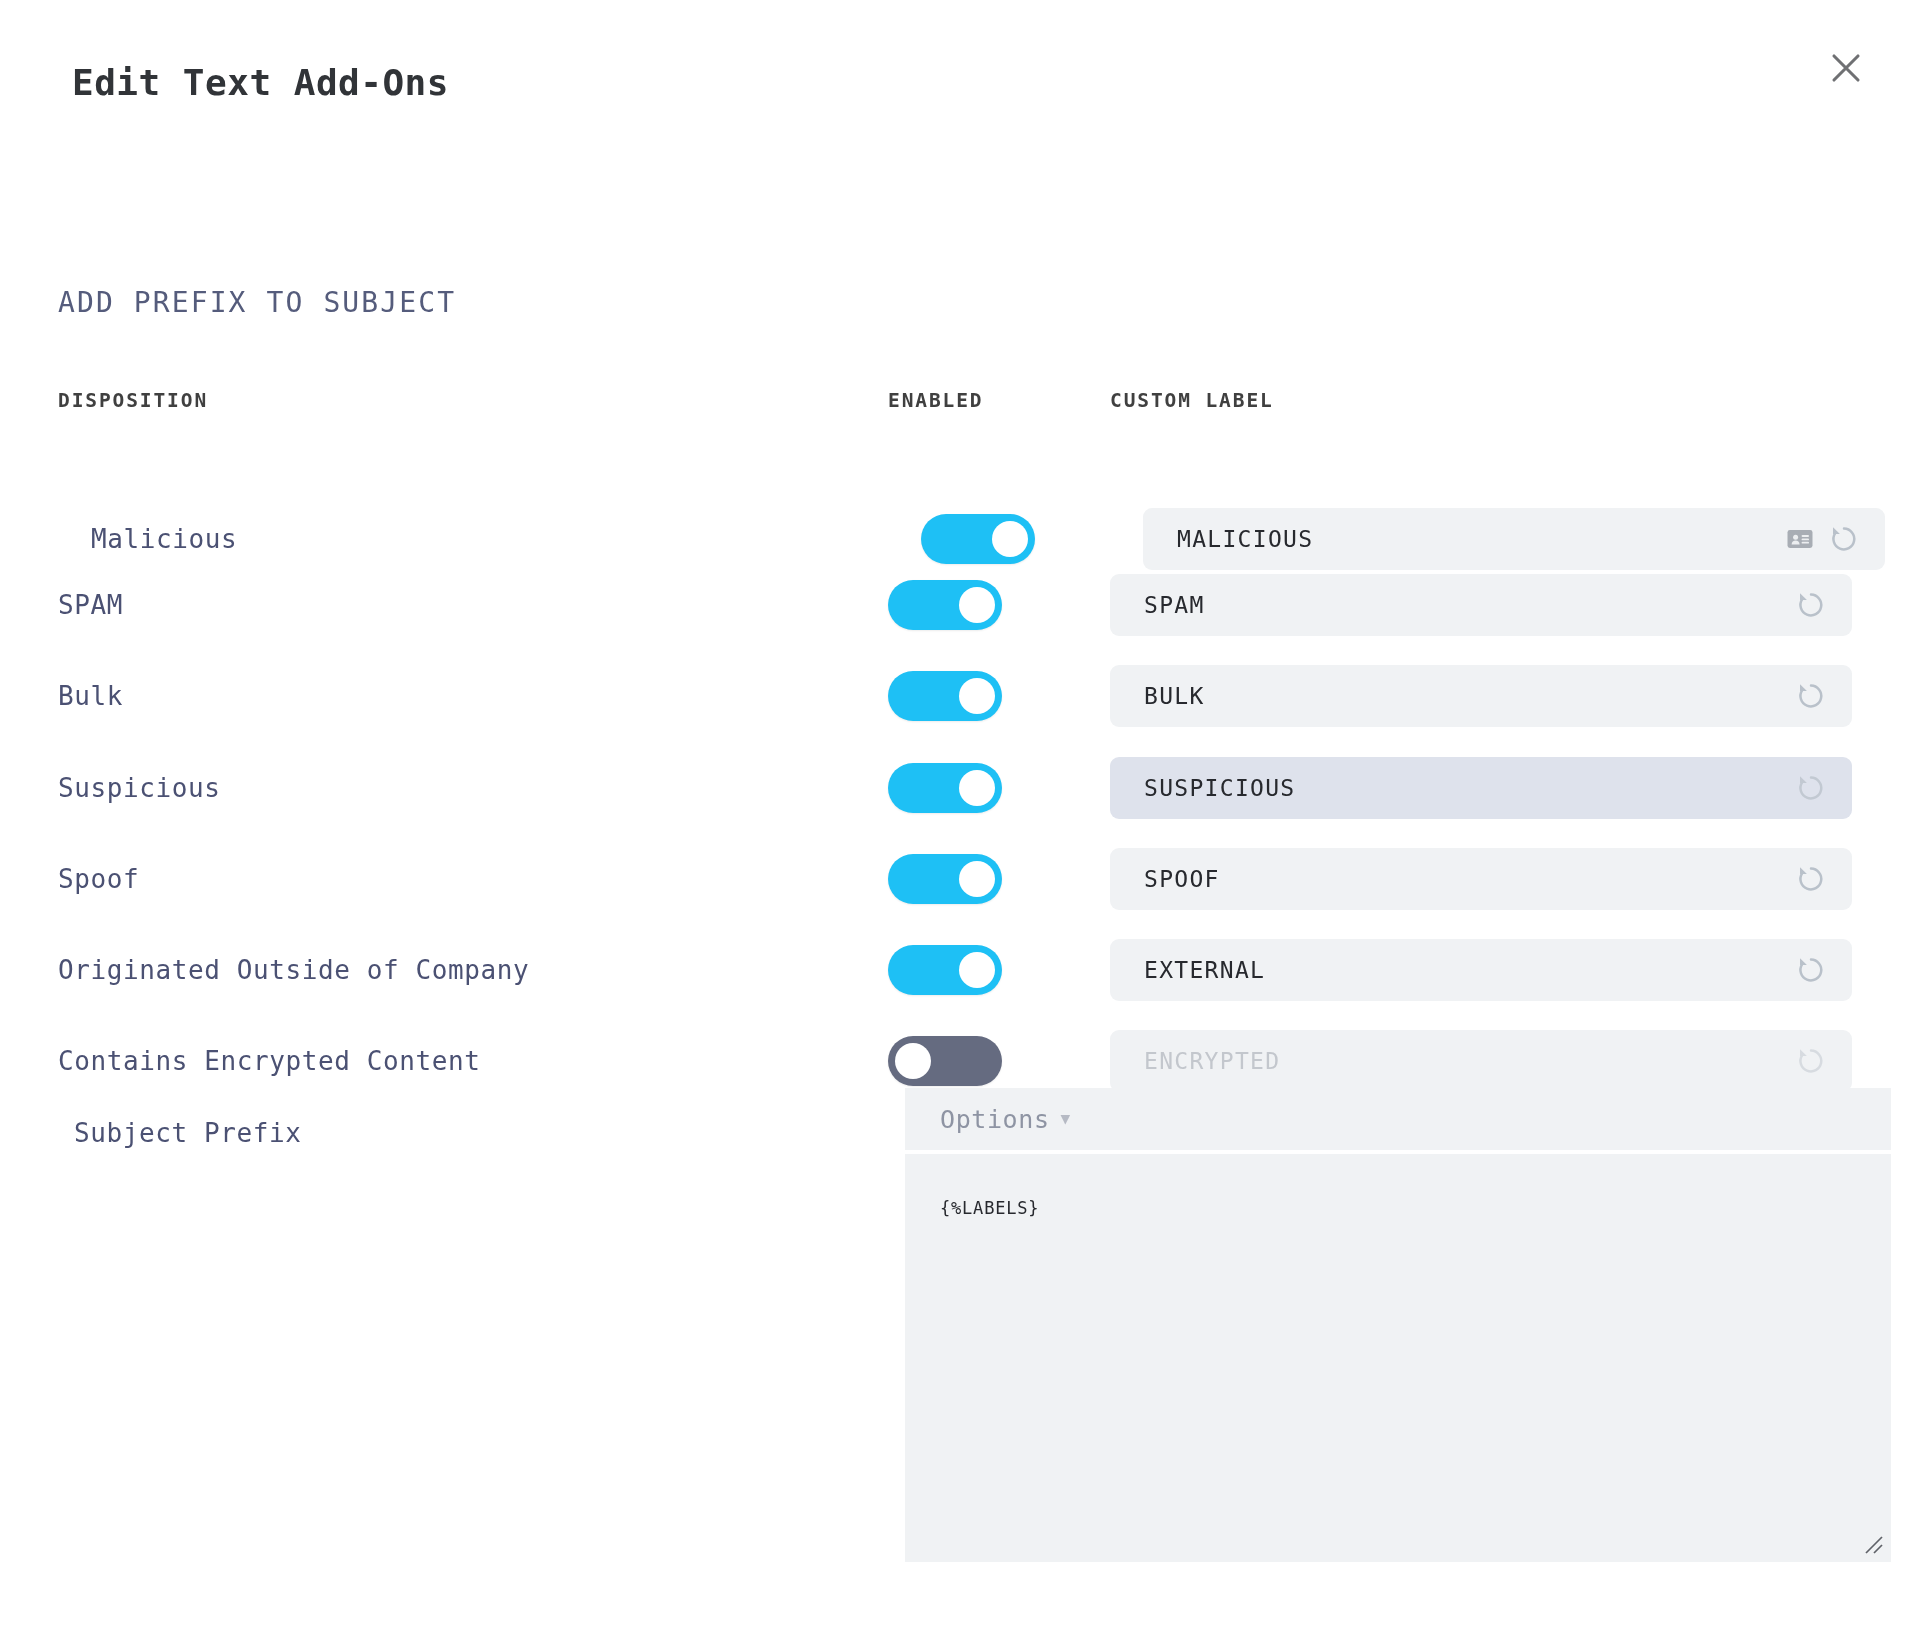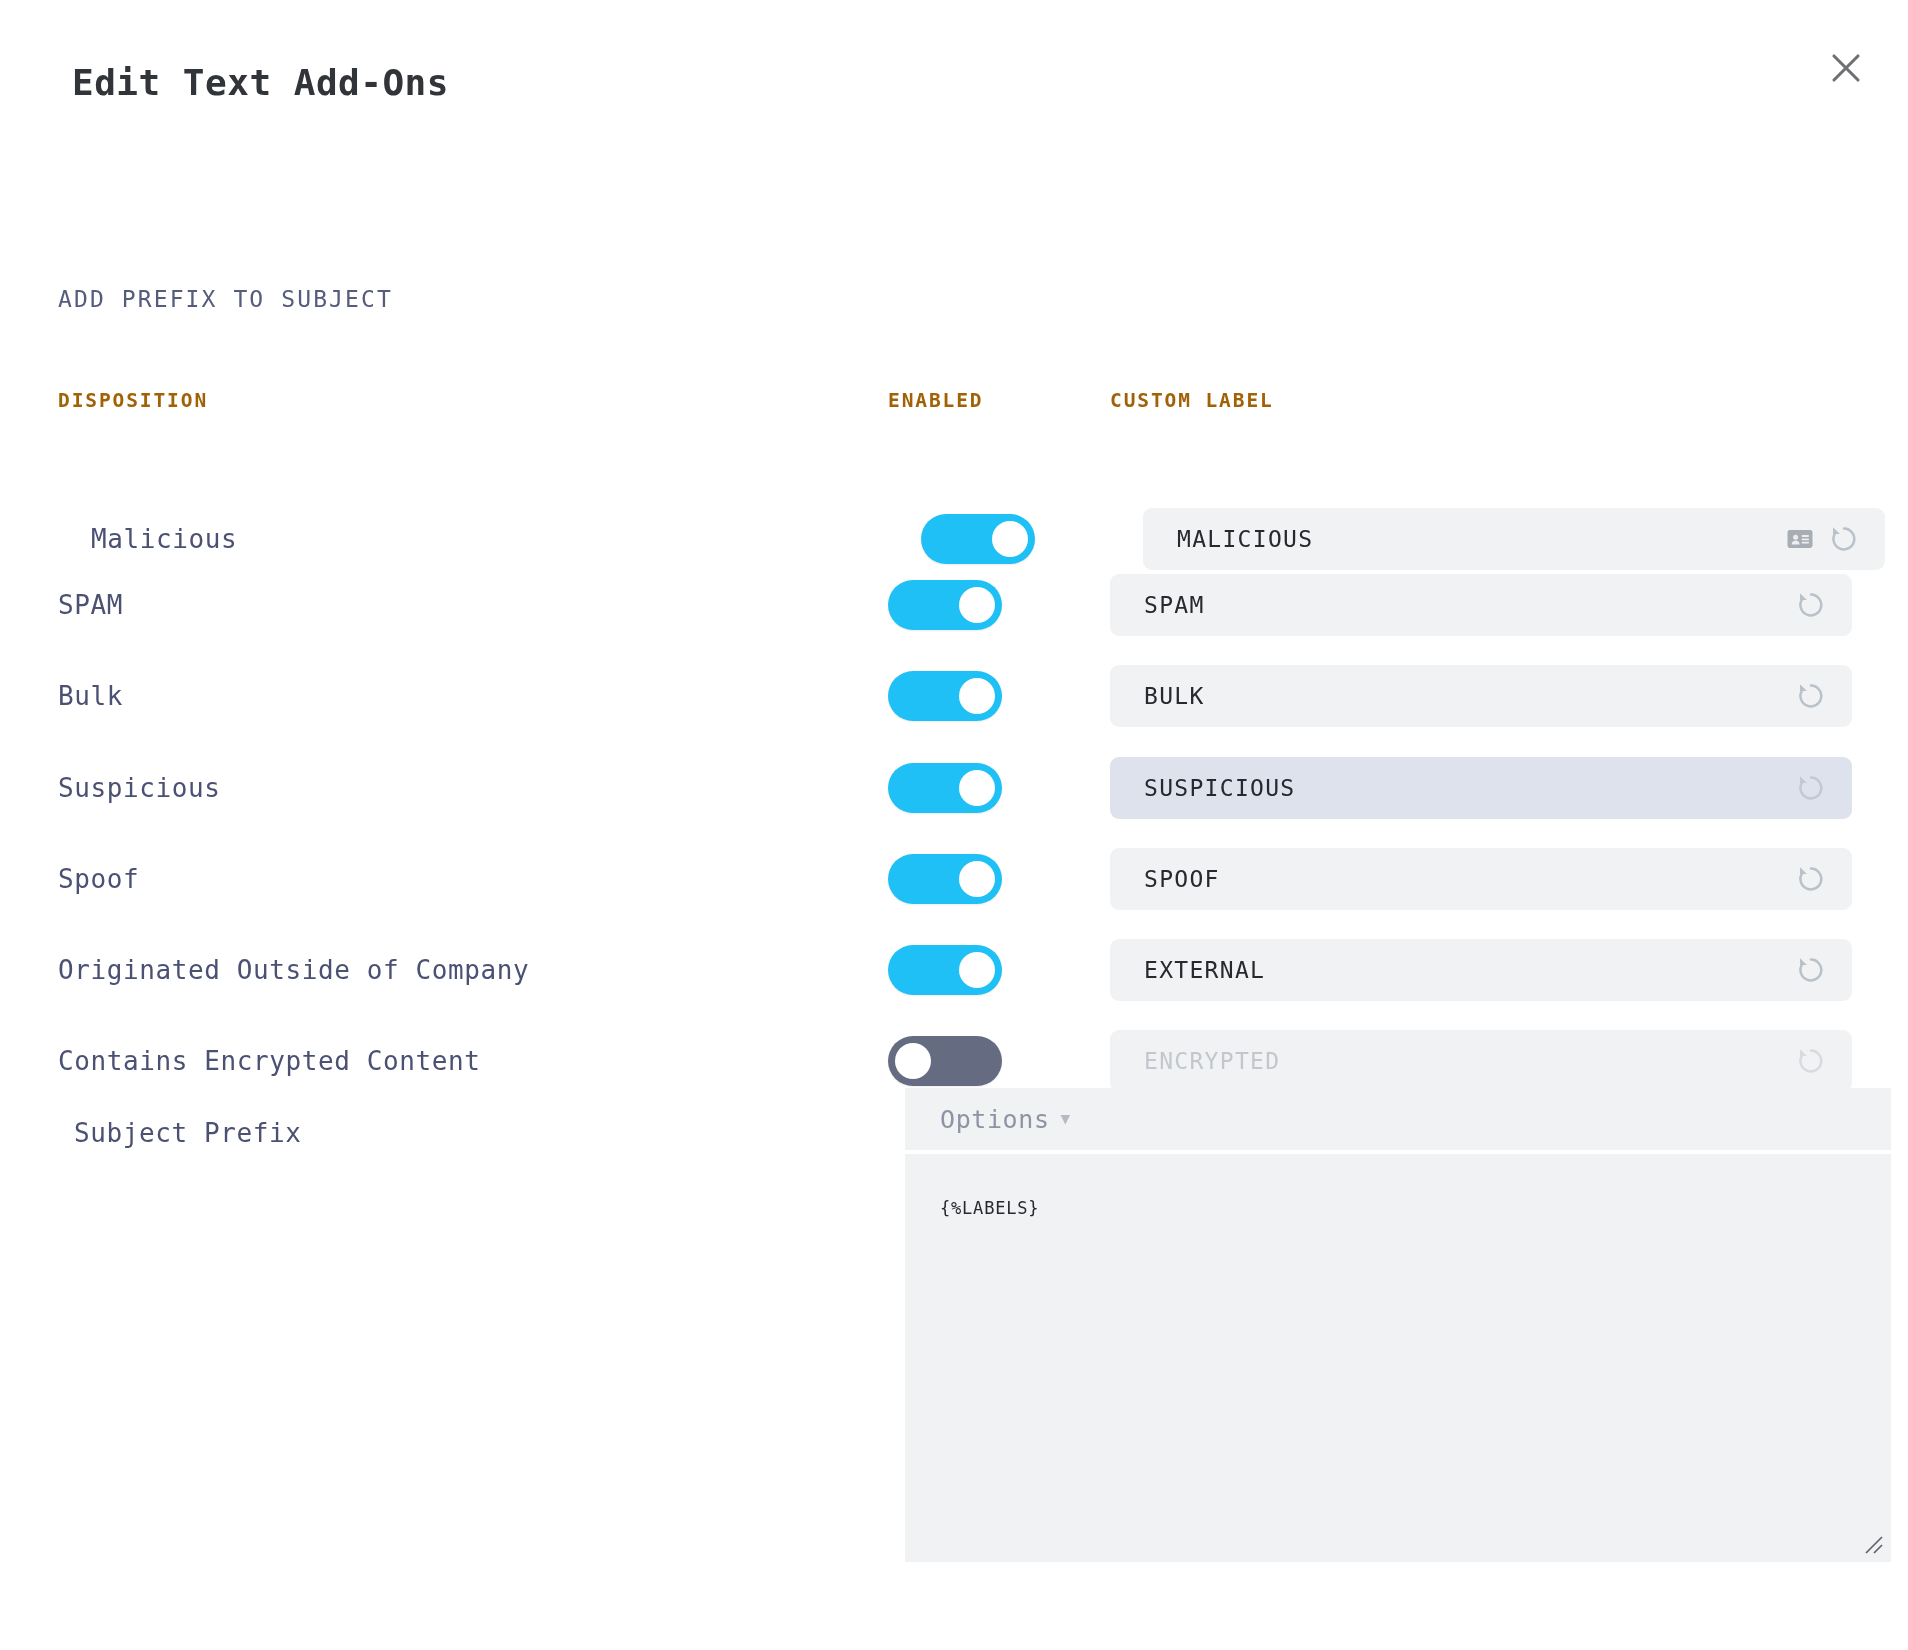--- a/index.html
+++ b/index.html
@@ -43,34 +43,34 @@
     justify-content: center;
     cursor: pointer;
   }
   .close-btn svg { display: block; }
 
   
   .section-label {
     position: absolute;
     left: 58px;
     top: 286px;
-    font-size: 23px;
+    font-size: 28px;
     letter-spacing: 2.1px;
     color: #555c7c;
     white-space: nowrap;
   }
 
   
   .col-head {
     position: absolute;
     top: 389px;
     font-size: 19.5px;
     font-weight: bold;
     letter-spacing: 1.9px;
-    color: #a16207;
+    color: #404040;
     white-space: nowrap;
     text-align: center;
   }
   .col-head.disposition { left: 58px; }
   .col-head.enabled     { left: 888px; }
   .col-head.custom      { left: 1110px; }
 
   
   .rows { position: absolute; left: 0; top: 0; width: 1908px; }
 

